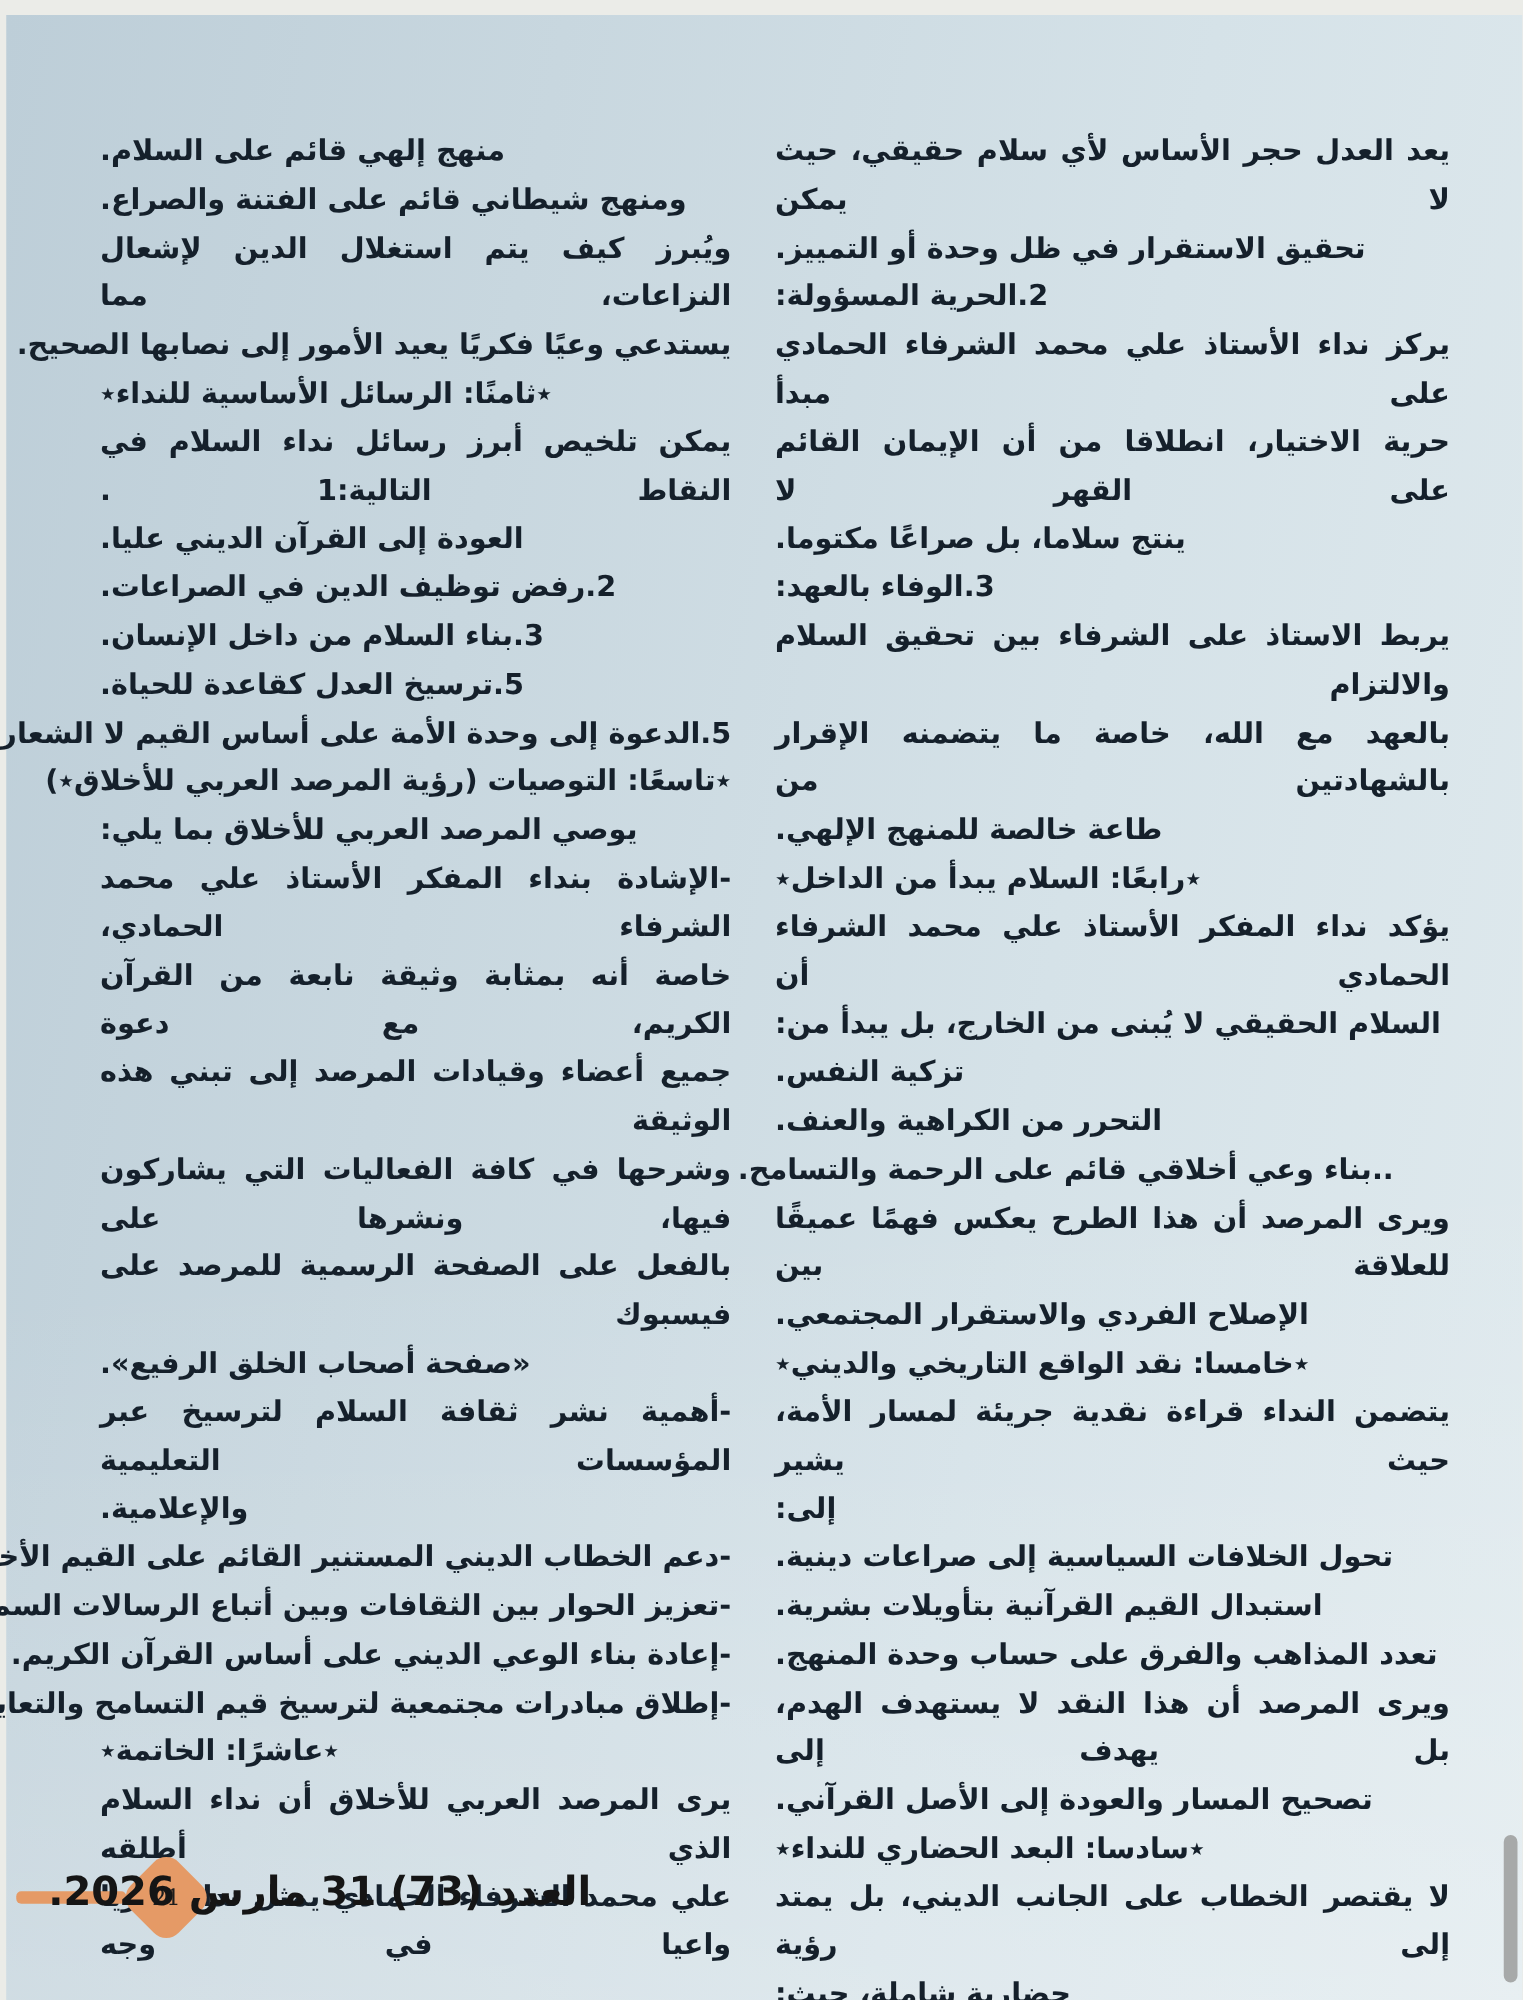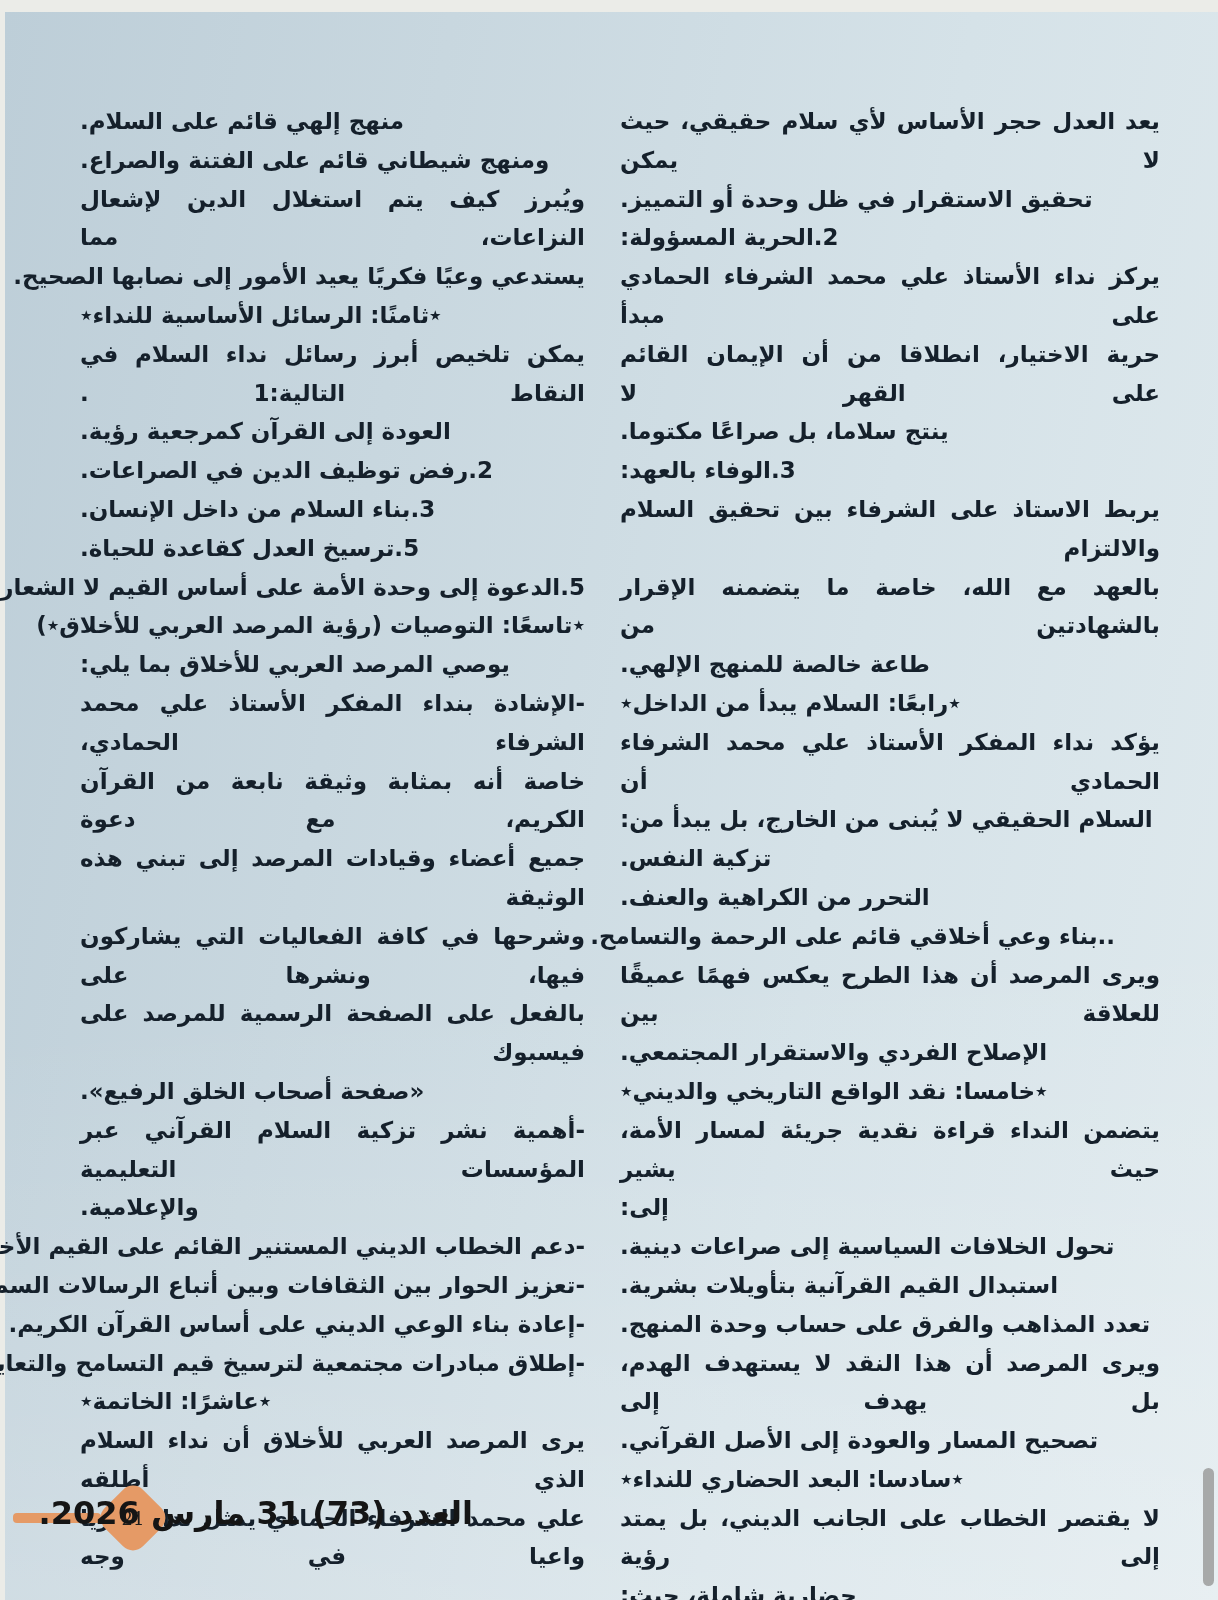--- a/index.html
+++ b/index.html
@@ -84,34 +84,34 @@
       <div class="line">حضارية شاملة، حيث:</div>
     </div>
 
   <div class="col col-left">
       <div class="line">منهج إلهي قائم على السلام.</div>
       <div class="line">ومنهج شيطاني قائم على الفتنة والصراع.</div>
       <div class="line j">ويُبرز كيف يتم استغلال الدين لإشعال النزاعات، مما</div>
       <div class="line">يستدعي وعيًا فكريًا يعيد الأمور إلى نصابها الصحيح.</div>
       <div class="line">٭ثامنًا: الرسائل الأساسية للنداء٭</div>
       <div class="line j">يمكن تلخيص أبرز رسائل نداء السلام في النقاط التالية:1 .</div>
-      <div class="line">العودة إلى القرآن كمرجعية رؤية.</div>
+      <div class="line">العودة إلى القرآن الديني عليا.</div>
       <div class="line">2.رفض توظيف الدين في الصراعات.</div>
       <div class="line">3.بناء السلام من داخل الإنسان.</div>
       <div class="line">5.ترسيخ العدل كقاعدة للحياة.</div>
       <div class="line">5.الدعوة إلى وحدة الأمة على أساس القيم لا الشعارات.</div>
       <div class="line">٭تاسعًا: التوصيات (رؤية المرصد العربي للأخلاق٭)</div>
       <div class="line">يوصي المرصد العربي للأخلاق بما يلي:</div>
       <div class="line j">-الإشادة بنداء المفكر الأستاذ علي محمد الشرفاء الحمادي،</div>
       <div class="line j">خاصة أنه بمثابة وثيقة نابعة من القرآن الكريم، مع دعوة</div>
       <div class="line j">جميع أعضاء وقيادات المرصد إلى تبني هذه الوثيقة</div>
       <div class="line j">وشرحها في كافة الفعاليات التي يشاركون فيها، ونشرها على</div>
       <div class="line j">بالفعل على الصفحة الرسمية للمرصد على فيسبوك</div>
       <div class="line">«صفحة أصحاب الخلق الرفيع».</div>
-      <div class="line j">-أهمية نشر تزكية السلام القرآني عبر المؤسسات التعليمية</div>
+      <div class="line j">-أهمية نشر ثقافة السلام لترسيخ عبر المؤسسات التعليمية</div>
       <div class="line">والإعلامية.</div>
       <div class="line">-دعم الخطاب الديني المستنير القائم على القيم الأخلاقية.</div>
       <div class="line">-تعزيز الحوار بين الثقافات وبين أتباع الرسالات السماوية.</div>
       <div class="line">-إعادة بناء الوعي الديني على أساس القرآن الكريم.</div>
       <div class="line">-إطلاق مبادرات مجتمعية لترسيخ قيم التسامح والتعايش.</div>
       <div class="line">٭عاشرًا: الخاتمة٭</div>
       <div class="line j">يرى المرصد العربي للأخلاق أن نداء السلام الذي أطلقه</div>
       <div class="line j">علي محمد الشرفاء الحمادي يمثل نداءً فكريا واعيا في وجه</div>
     </div>
 

